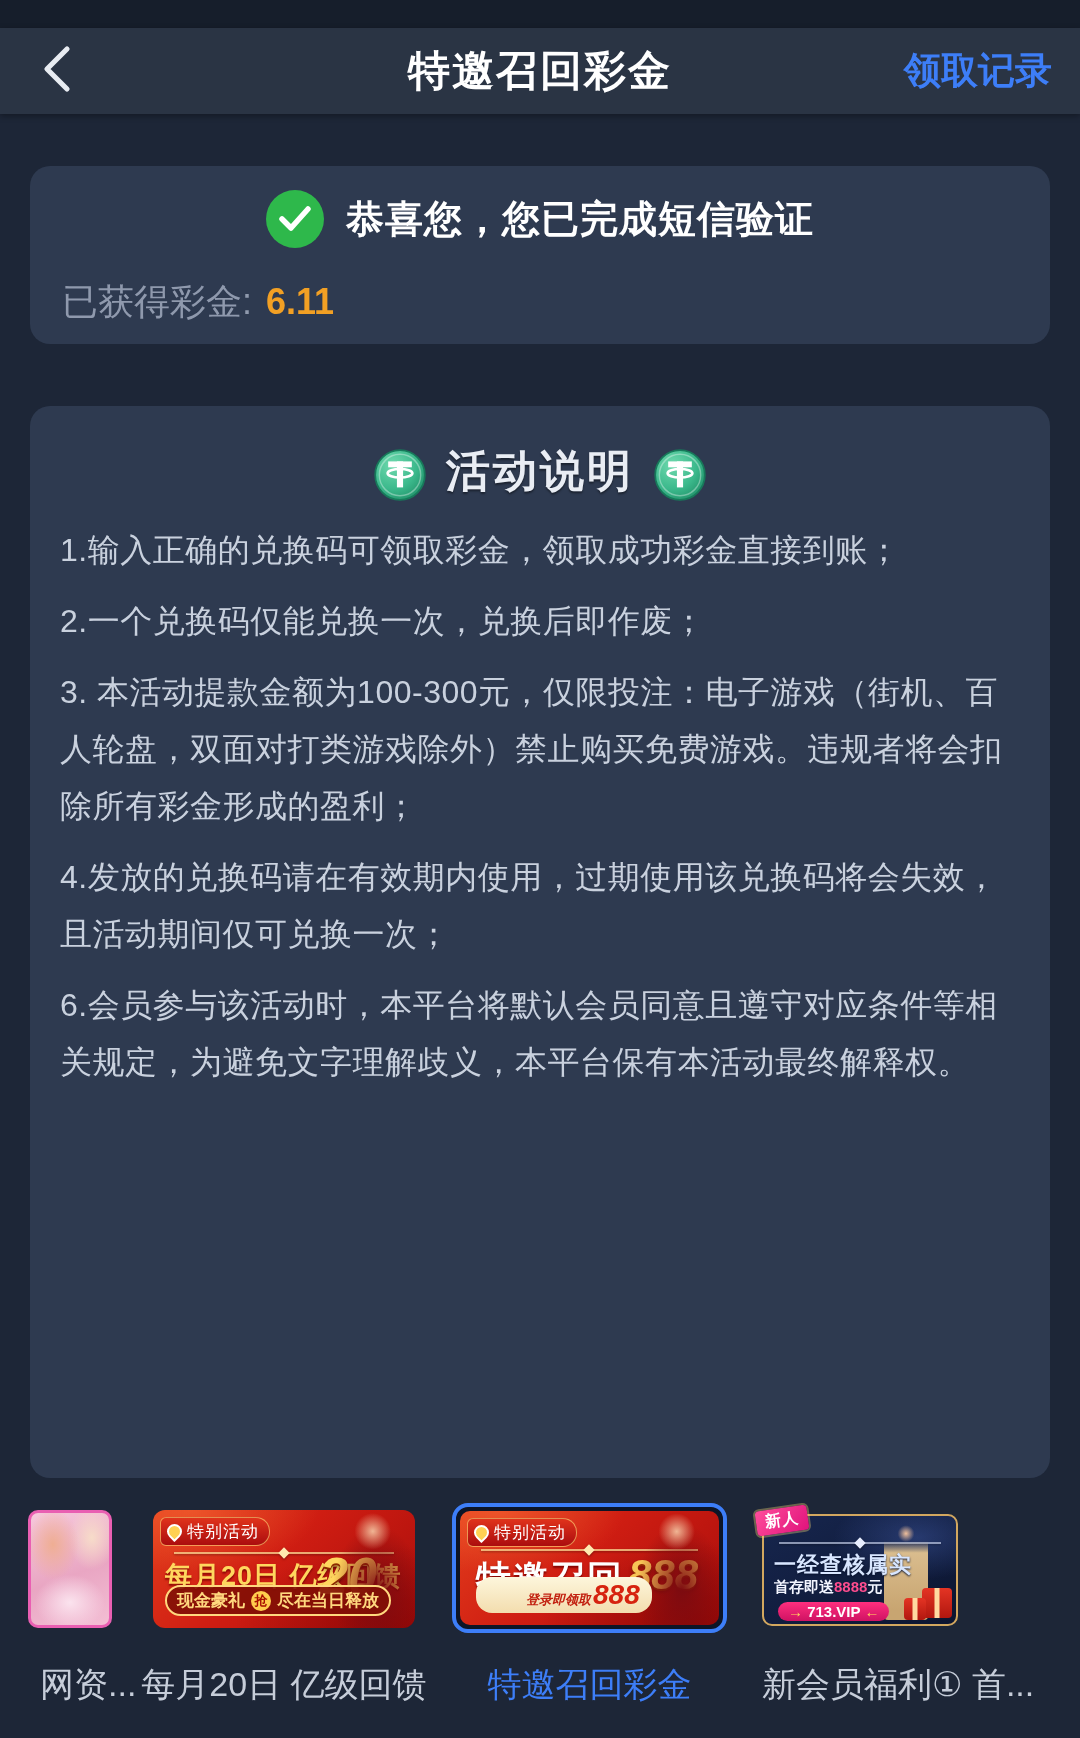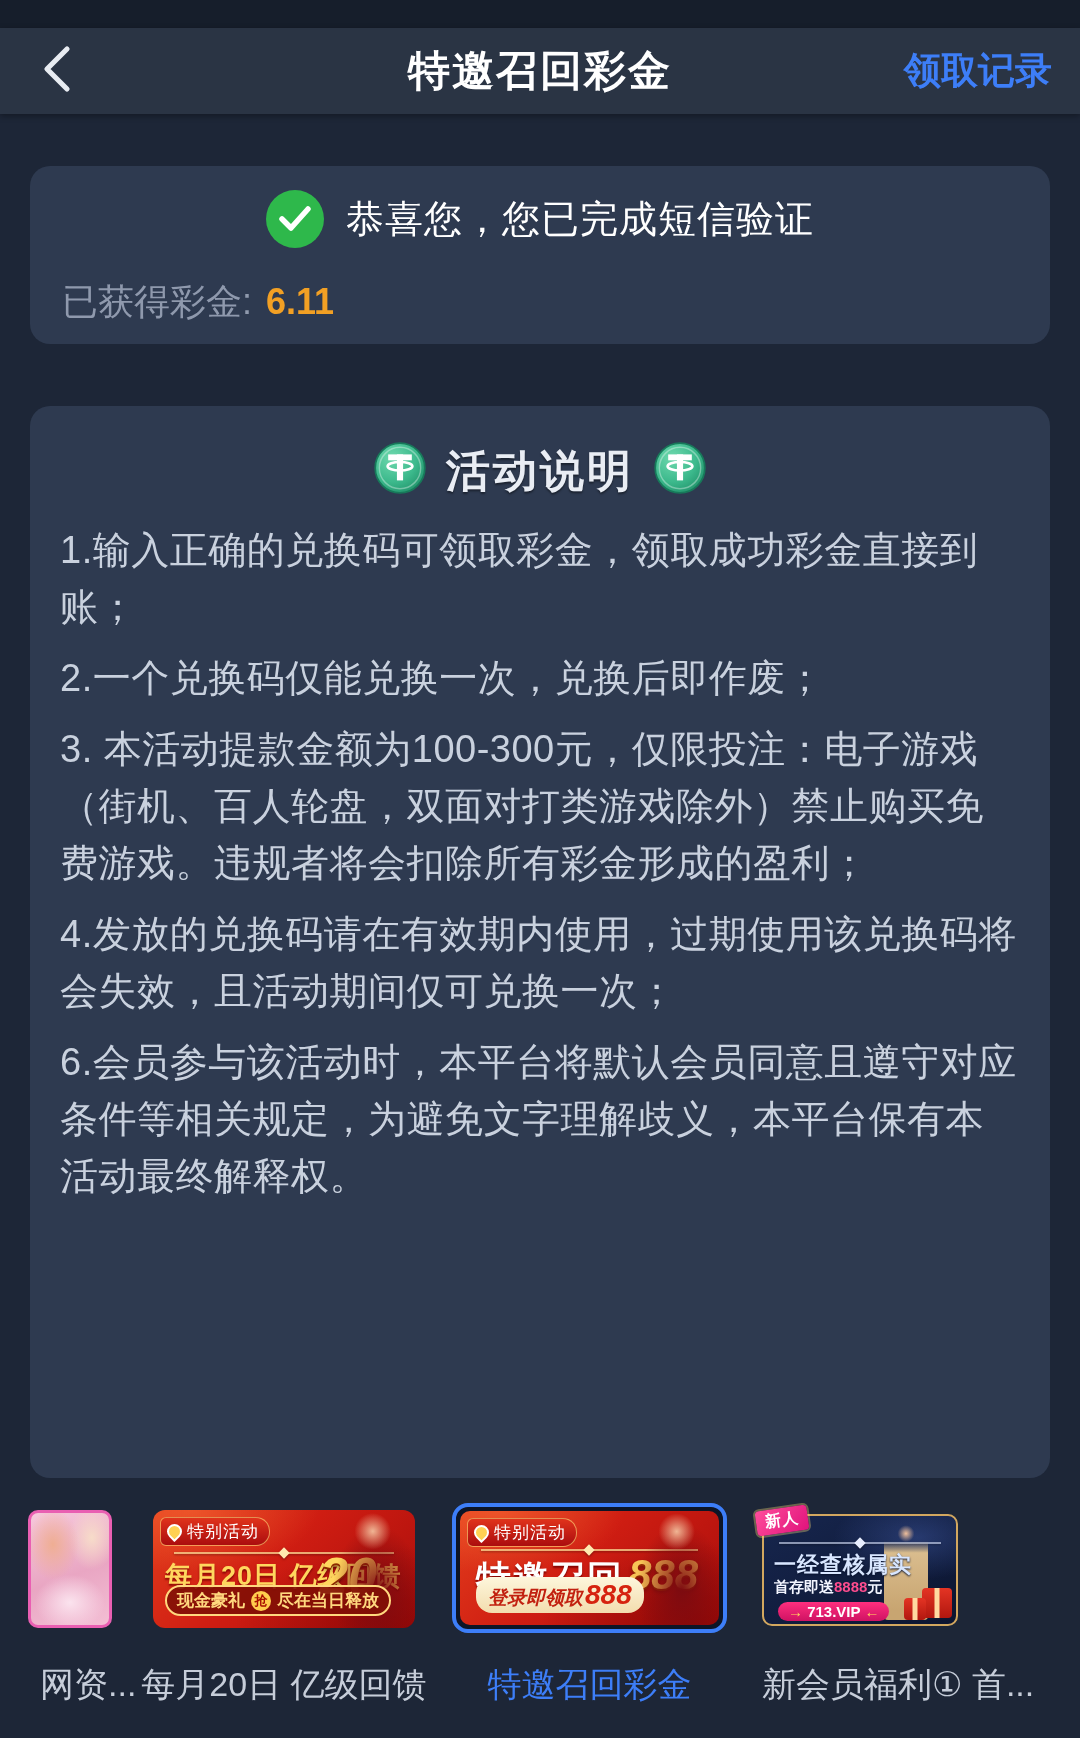--- a/index.html
+++ b/index.html
@@ -42,43 +42,43 @@
   .success-card { top:166px; height:178px; }
   .success-row {
     position:absolute; top:24px; left:0; width:100%;
     display:flex; align-items:center; justify-content:center; gap:22px;
   }
   .check-circle {
     width:58px; height:58px; border-radius:50%;
     background:var(--green,#2eb84b);
     display:flex; align-items:center; justify-content:center; flex:0 0 auto;
   }
-  .success-msg { font-size:38px; font-weight:400; color:#ffffff; letter-spacing:1px; }
+  .success-msg { font-size:38px; font-weight:700; color:#ffffff; letter-spacing:1px; }
   .amount-row {
     position:absolute; left:32px; top:112px;
     font-size:36px; display:flex; gap:14px; align-items:baseline;
   }
   .amount-label { color:var(--muted,#8f99ad); }
   .amount-value { color:var(--orange,#f2a024); font-weight:600; }
 
   .rules-card { top:406px; height:1072px; }
   .rules-title-row {
     position:absolute; top:36px; left:0; width:100%;
-    display:flex; align-items:flex-start; justify-content:center; gap:20px;
+    display:flex; align-items:flex-end; justify-content:center; gap:20px;
   }
   .coin { width:52px; height:52px; flex:0 0 auto; }
   .rules-title {
     font-size:44px; font-weight:700; color:#e9edf4;
     letter-spacing:3px; text-shadow:0 2px 2px rgba(0,0,0,.4);
   }
   .rules-body {
     position:absolute; top:116px; left:30px; width:960px;
   }
   .rule-item {
-    font-size:38px; line-height:57px; color:var(--rules-text,#c9d1de);
+    font-size:32px; line-height:57px; color:var(--rules-text,#c9d1de);
     margin-bottom:14px; letter-spacing:.5px;
   }
   
   .promo { position:absolute; cursor:pointer; }
   .promo-label {
     position:absolute; top:1662px; font-size:34px;
     color:var(--label,#c6cdd9); white-space:nowrap;
   }
   .promo-label.active { color:var(--accent-blue,#3d7ef8); }
   .label-center { text-align:center; }
@@ -157,21 +157,21 @@
   .b3-title {
     position:absolute; left:16px; top:44px; font-size:35px; font-weight:700; color:#fff;
     letter-spacing:2px; text-shadow:0 2px 2px rgba(120,0,0,.9); white-space:nowrap;
   }
   .b3-num { left:168px; top:40px; font-size:42px; opacity:.9; }
   .b3-pill {
     position:absolute; left:16px; bottom:12px; display:flex; align-items:baseline; gap:2px;
     background:linear-gradient(180deg,#fdf6dc,#f3ddae); border-radius:16px;
     padding:2px 12px; white-space:nowrap;
   }
-  .b3-pill .pfx { font-size:19px; font-weight:700; color:#c22110; font-style:italic; }
+  .b3-pill .pfx { font-size:13px; font-weight:700; color:#c22110; font-style:italic;margin-left:38px; }
   .b3-pill .num { font-size:28px; font-weight:700; color:#d6230f; font-style:italic; }
   
   .banner4 {
     position:absolute; left:762px; top:1514px; width:196px; height:112px;
     border:2px solid #d2a75f; border-radius:10px;
     background:
       radial-gradient(120px 60px at 80% 20%, rgba(80,110,200,.35), rgba(80,110,200,0) 70%),
       linear-gradient(150deg,#17264e 0%, #101c3c 60%, #0c1530 100%);
   }
   .new-badge {

